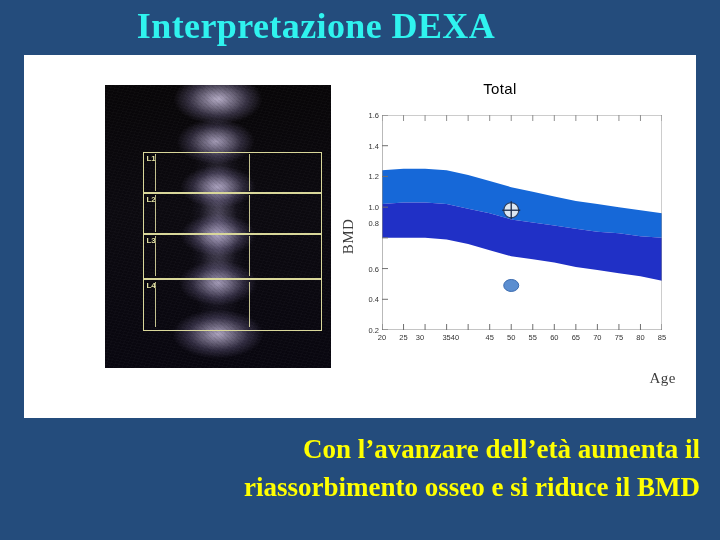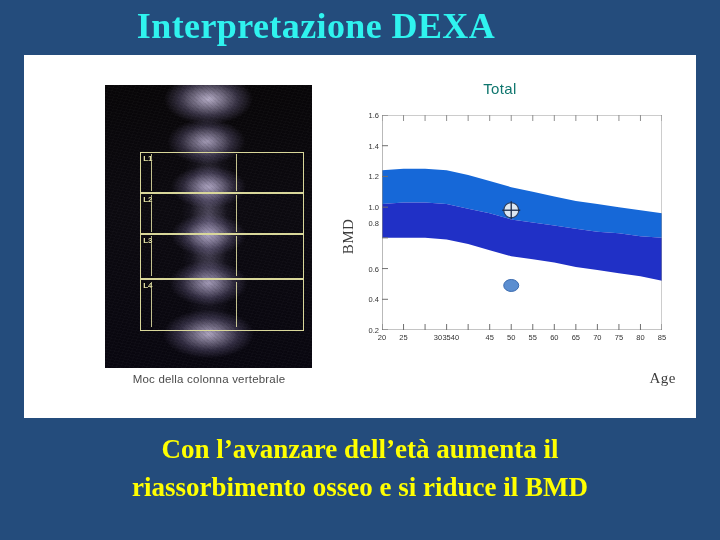--- a/index.html
+++ b/index.html
@@ -48,21 +48,21 @@
     position: absolute;
     left: 81px;
     top: 30px;
     width: 195px;
     height: 305px;
   }
   .dexa-image {
     position: absolute;
     left: 0;
     top: 0;
-    width: 207px;
+    width: 226px;
     height: 283px;
     background:
       radial-gradient(ellipse 60px 34px at 50% 5%, rgba(205,195,225,.88) 0%, rgba(120,110,150,.40) 48%, rgba(0,0,0,0) 74%),
       radial-gradient(ellipse 52px 30px at 49% 20%, rgba(198,188,220,.80) 0%, rgba(110,100,140,.35) 50%, rgba(0,0,0,0) 75%),
       radial-gradient(ellipse 50px 28px at 50% 36%, rgba(196,186,218,.82) 0%, rgba(110,100,140,.35) 50%, rgba(0,0,0,0) 75%),
       radial-gradient(ellipse 50px 28px at 50% 53%, rgba(194,184,216,.82) 0%, rgba(108,98,138,.35) 50%, rgba(0,0,0,0) 75%),
       radial-gradient(ellipse 52px 30px at 50% 70%, rgba(192,182,214,.80) 0%, rgba(106,96,136,.35) 50%, rgba(0,0,0,0) 75%),
       radial-gradient(ellipse 60px 32px at 50% 88%, rgba(200,190,220,.85) 0%, rgba(110,100,140,.38) 50%, rgba(0,0,0,0) 76%),
       radial-gradient(ellipse 34px 150px at 50% 50%, rgba(170,160,200,.45) 0%, rgba(60,55,80,.18) 55%, rgba(0,0,0,0) 80%),
       linear-gradient(#080608, #0c0a10 45%, #090710);
@@ -131,21 +131,21 @@
     height: 315px;
   }
   .chart-title {
     position: absolute;
     left: 0;
     top: 0;
     width: 352px;
     text-align: center;
     font-family: "Liberation Sans", sans-serif;
     font-size: 15px;
-    color: #0f766e;
+    color: #000000;
     letter-spacing: .4px;
   }
   .chart-ylabel {
     position: absolute;
     left: -16px;
     top: 148px;
     width: 80px;
     text-align: center;
     transform: rotate(-90deg);
     transform-origin: center center;
@@ -199,21 +199,21 @@
     left: 20px;
     top: 430px;
     width: 680px;
     text-align: center;
     color: #ffff00;
     font-family: "Liberation Serif", serif;
     font-weight: bold;
     font-size: 27px;
     line-height: 38px;
   }
-  .cap-line { display: block; white-space: nowrap; }
+  .cap-line { display: block; white-space: nowrap; text-align: right; }
 </style>
 </head>
 <body>
 
 <div class="slide">
 
   <div class="slide-title">Interpretazione DEXA</div>
 
   <div class="content-panel">
 
@@ -232,21 +232,20 @@
         <div class="roi-box roi-2">
           <span class="roi-label">L2</span>
         </div>
         <div class="roi-box roi-3">
           <span class="roi-label">L3</span>
         </div>
         <div class="roi-box roi-4">
           <span class="roi-label">L4</span>
         </div>
       </div>
-      <div class="dexa-caption">Moc della colonna vertebrale</div>
     </div>
 
     <div class="chart-figure">
       <div class="chart-title">Total</div>
       <div class="chart-ylabel">BMD</div>
       <div class="chart-xlabel">Age</div>
       <div class="plot-area">
         <svg class="plot-svg" id="plot-svg" width="280" height="215" viewBox="0 0 280 215">
             <polygon points="0.00,55.29 21.54,53.75 43.08,53.75 64.62,55.29 86.15,59.89 107.69,66.04 129.23,72.18 150.77,76.79 172.31,81.39 193.85,86.00 215.38,89.07 236.92,92.14 258.46,95.21 280.00,98.29 280.00,122.86 258.46,121.32 236.92,118.25 215.38,116.71 193.85,113.64 172.31,110.57 150.77,107.50 129.23,104.43 107.69,98.29 86.15,93.68 64.62,89.07 43.08,87.54 21.54,87.54 0.00,89.07" fill="#1668d8"></polygon>
             <polygon points="0.00,89.07 21.54,87.54 43.08,87.54 64.62,89.07 86.15,93.68 107.69,98.29 129.23,104.43 150.77,107.50 172.31,110.57 193.85,113.64 215.38,116.71 236.92,118.25 258.46,121.32 280.00,122.86 280.00,165.86 258.46,161.25 236.92,158.18 215.38,155.11 193.85,152.04 172.31,147.43 150.77,144.36 129.23,141.29 107.69,135.14 86.15,129.00 64.62,124.39 43.08,122.86 21.54,122.86 0.00,122.86" fill="#2030c6"></polygon>
@@ -300,21 +299,21 @@
       <span class="ytick-label" style="top: 215px;">0.2</span>
           <span class="ytick-label" style="top: 184.286px;">0.4</span>
           <span class="ytick-label" style="top: 153.571px; margin-left: 20px;">0.6</span>
           <span class="ytick-label" style="top: 108px;">0.8</span>
           <span class="ytick-label" style="top: 92.1429px;">1.0</span>
           <span class="ytick-label" style="top: 61.4286px;">1.2</span>
           <span class="ytick-label" style="top: 30.7143px;">1.4</span>
           <span class="ytick-label" style="top: 0px;">1.6</span>
           <span class="xtick-label" style="left: 0px;">20</span>
           <span class="xtick-label" style="left: 21.5385px;">25</span>
-          <span class="xtick-label" style="left: 56px;">30</span>
+          <span class="xtick-label" style="left: 38px;">30</span>
           <span class="xtick-label" style="left: 64.6154px;">35</span>
           <span class="xtick-label" style="left: 73px;">40</span>
           <span class="xtick-label" style="left: 107.692px;">45</span>
           <span class="xtick-label" style="left: 129.231px;">50</span>
           <span class="xtick-label" style="left: 150.769px;">55</span>
           <span class="xtick-label" style="left: 172.308px;">60</span>
           <span class="xtick-label" style="left: 193.846px;">65</span>
           <span class="xtick-label" style="left: 215.385px;">70</span>
           <span class="xtick-label" style="left: 236.923px;">75</span>
           <span class="xtick-label" style="left: 258.462px;">80</span>

